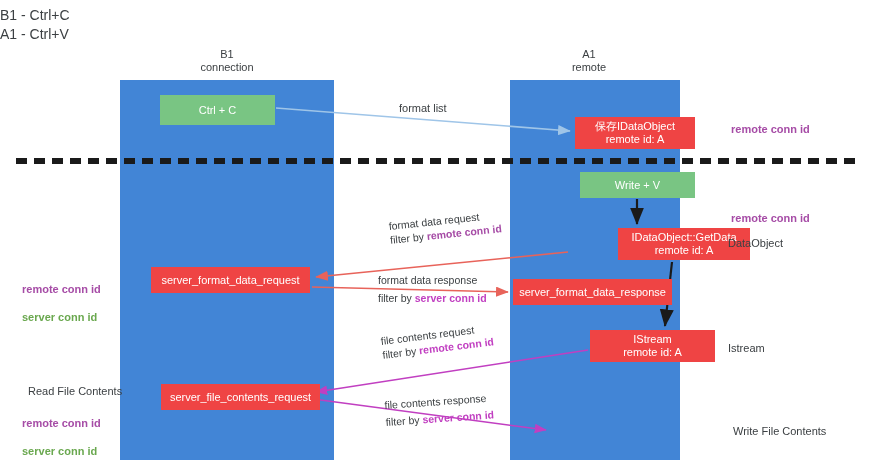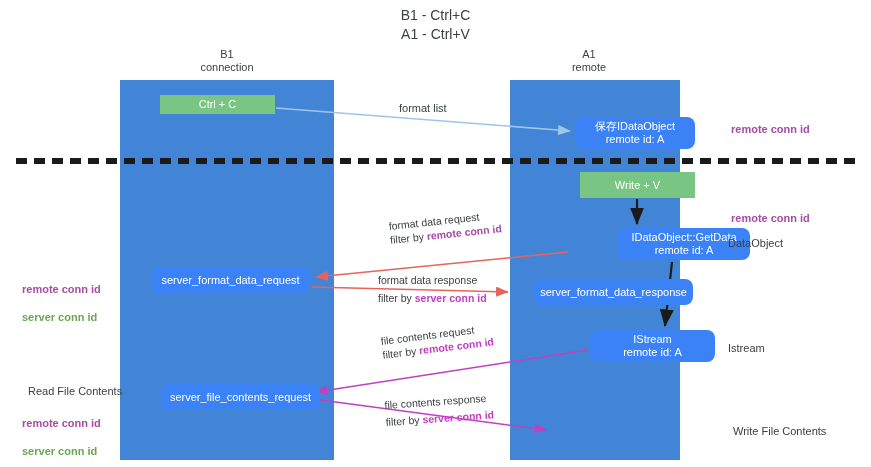--- a/index.html
+++ b/index.html
@@ -20,41 +20,41 @@
   
   .lane-header{
     position:absolute;text-align:center;font-size:11px;line-height:13px;
     color:#3c4043;white-space:pre-line;
   }
   #hdr-b1{left:120px;top:48px;width:214px;}
   #hdr-a1{left:504px;top:48px;width:170px;}
 
   
   #title{
-    position:absolute;left:0;top:6px;width:871px;text-align:center;
+    position:absolute;left:0;top:6px;width:871px;text-align:left;
     font-size:14px;line-height:19px;color:#3c4043;white-space:pre-line;
   }
 
   
   .node{
     position:absolute;box-sizing:border-box;
     display:flex;align-items:center;justify-content:center;
     text-align:center;color:#ffffff;font-size:11px;line-height:13px;
     white-space:pre-line;padding:2px 4px;
   }
-  .node.orange{background:#3b82f6;border-radius:8px;}
+  .node.orange{background:#ef4444;}
   .node.green{background:#79c583;}
 
-  #n-ctrlc{left:160px;top:95px;width:115px;height:19px;}
+  #n-ctrlc{left:160px;top:95px;width:115px;height:30px;}
   #n-ctrlv{left:580px;top:172px;width:115px;height:26px;}
   #n-idataobject{left:575px;top:117px;width:120px;height:32px;}
   #n-getdata{left:570px;top:228px;width:132px;height:32px;margin-left:48px;}
   #n-istream{left:590px;top:330px;width:125px;height:32px;}
   #n-fmt-req{left:151px;top:267px;width:159px;height:26px;text-align:center;}
-  #n-fmt-res{left:513px;top:279px;width:159px;height:26px;margin-left:21px;}
+  #n-fmt-res{left:513px;top:279px;width:159px;height:26px;}
   #n-file-req{left:151px;top:384px;width:159px;height:26px;margin-left:10px;}
   #n-file-res{left:551px;top:417px;width:159px;height:26px;}
 
   
   .lbl{position:absolute;font-size:11px;line-height:14px;white-space:pre-line;}
   .lbl.bold{font-weight:bold;}
   .purple{color:#a64ca6;}
   .magenta{color:#c13fc1;}
   .green-t{color:#6aa84f;}
   .dark{color:#3c4043;}

